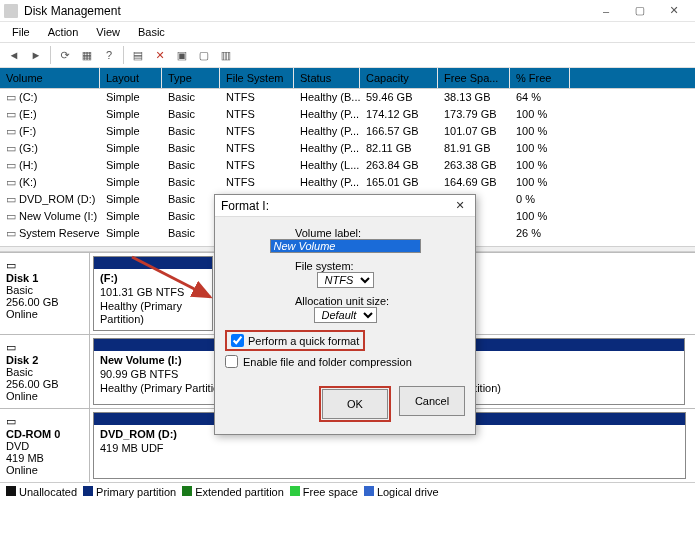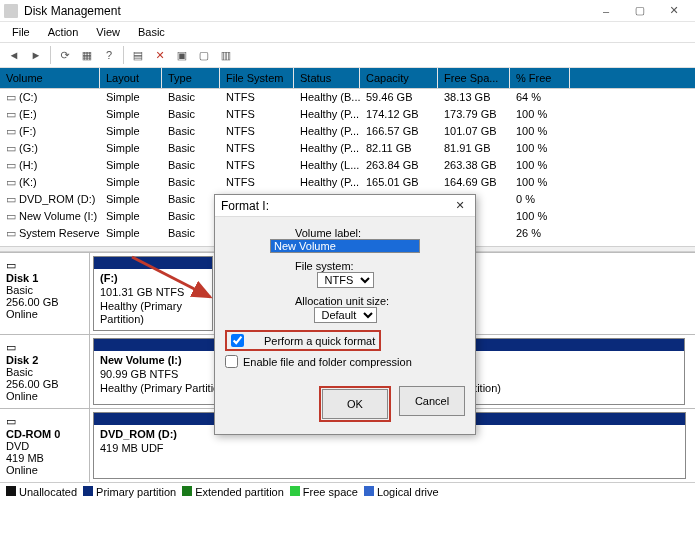--- a/index.html
+++ b/index.html
@@ -50,21 +50,21 @@
 .lg-un{background:#111}.lg-pp{background:#0a2a7a}.lg-ep{background:#1a7a1a}.lg-fs{background:#2ecc40}.lg-ld{background:#3366cc}
 
 
 .dialog { position:absolute; left:214px; top:194px; width:262px; background:#f0f0f0; border:1px solid #888; box-shadow: 2px 2px 8px rgba(0,0,0,.3); }
 .dlg-title { height:22px; display:flex; align-items:center; padding:0 6px; background:#fff; border-bottom:1px solid #ddd; }
 .dlg-title .t { flex:1; font-size:12px; }
 .dlg-title .x { width:18px; text-align:center; color:#333; }
 .dlg-body { padding: 10px 10px 4px; }
 .frow { display:flex; align-items:center; margin-bottom:7px;flex-direction:column; }
 .frow .lbl { width:100px; }
-.frow input[type=text], .frow select { flex:1; height:26px; border:1px solid #888; padding:0 3px; font-size:11px; background:#fff;}
+.frow input[type=text], .frow select { flex:1; height:26px; border:1px solid #888; padding:0 3px; font-size:11px; background:#fff;font-style:italic;}
 .highlight-input { background:#1a6bd8 !important; color:#fff; }
 .chk { display:flex; align-items:center; gap:5px; margin:4px 0 4px 0; }
 .chk input{ width:13px; height:13px; }
 .red-box { border: 2px solid #c0392b; padding: 2px 4px; display:inline-flex; align-items:center; }
 .dlg-btns { display:flex; justify-content:flex-end; gap:8px; padding: 10px 10px 12px; }
 .dlg-btns button { width:66px; height:30px; border:1px solid #888; background:#e8e8e8; }
 .dlg-btns .ok-wrap { border: 2px solid #c0392b; padding:1px; }
 
 
 .arrow { position:absolute; left:132px; top:257px; pointer-events:none; }
@@ -307,21 +307,21 @@
       <span class="lbl">File system:</span>
       <select><option>NTFS</option></select>
     </div>
     <div class="frow">
       <span class="lbl">Allocation unit size:</span>
       <select><option>Default</option></select>
     </div>
     <div class="chk">
       <span class="red-box">
         <input type="checkbox" checked="" style="">
-        <span style="margin-left:20px">Perform a quick format</span>
+        <span style="margin-left:4px">Perform a quick format</span>
       </span>
     </div>
     <div class="chk">
       <input type="checkbox" style="">
       <span>Enable file and folder compression</span>
     </div>
   </div>
   <div class="dlg-btns">
     <span class="ok-wrap"><button>OK</button></span>
     <button>Cancel</button>

